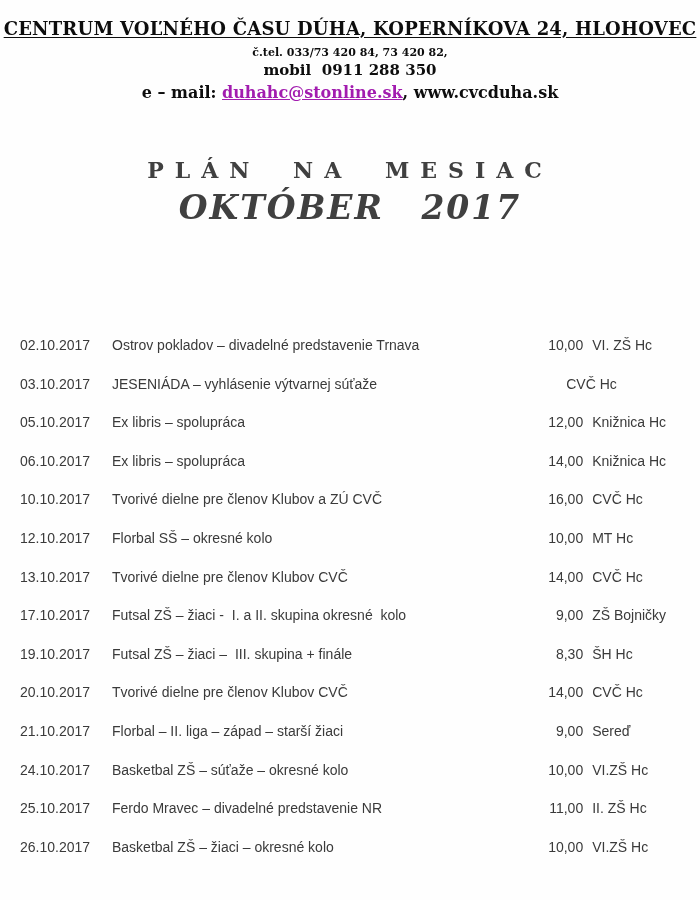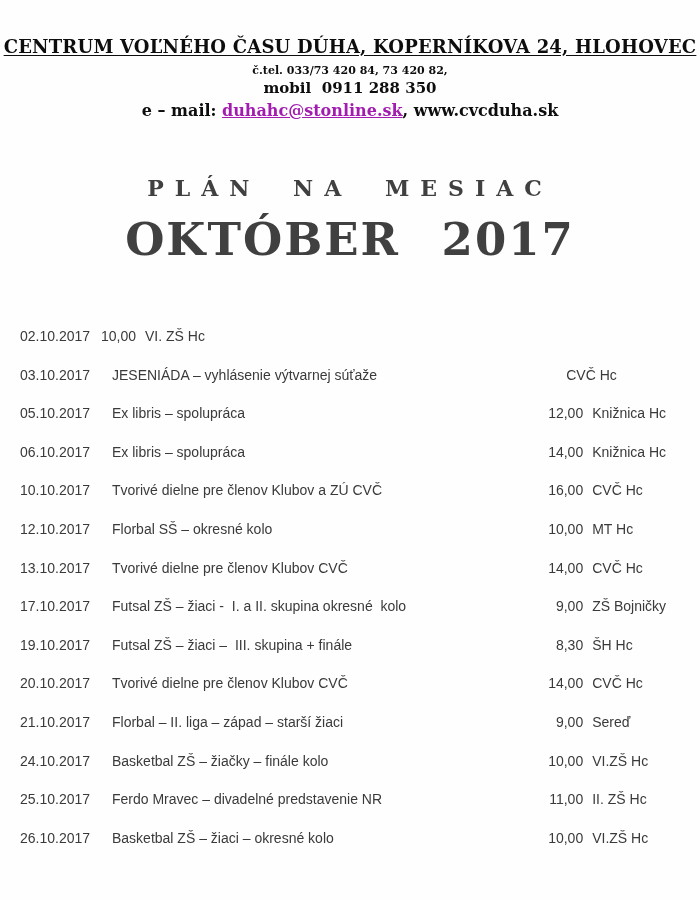--- a/index.html
+++ b/index.html
@@ -10,21 +10,21 @@
     overflow: hidden;
   }
   .page {
     position: relative;
     width: 700px;
     height: 900px;
     background: #fefefe;
     color: #111;
   }
   .doc-header {
-    padding-top: 36px;
+    padding-top: 18px;
     text-align: center;
     font-family: "DejaVu Serif", serif;
     font-weight: bold;
     color: #0d0d0d;
   }
   .org-line {
     font-size: 18px;
     letter-spacing: 0.2px;
     text-decoration: underline;
     text-underline-offset: 2px;
@@ -56,29 +56,30 @@
     color: #404040;
   }
   .title-1 {
     margin-top: 55px;
     font-size: 22px;
     letter-spacing: 11px;
     word-spacing: 14px;
     white-space: nowrap;
   }
   .title-2 {
-    margin-top: 12px;
-    font-size: 45px;
+    margin-top: 5px;
+    font-size: 33px;
     letter-spacing: 2px;
     word-spacing: 24px;
     white-space: nowrap;
+    font-style: italic;
   }
   .schedule {
     position: absolute;
-    top: 328px;
+    top: 337px;
     left: 0;
     width: 700px;
     font-size: 14px;
     color: #3a3a3a;
     line-height: 1.22;
   }
   .row {
     display: flex;
     align-items: flex-start;
     height: 38.6px;
@@ -103,20 +104,21 @@
 
   <div class="title-block">
     <div class="title-1">PLÁN NA MESIAC</div>
     <div class="title-2">OKTÓBER 2017</div>
   </div>
 
   <main class="schedule">
 
   <div class="row">
       <span class="date">02.10.2017</span>
+      <span class="desc">Ostrov pokladov – divadelné predstavenie Trnava</span>
       <span class="time">10,00</span>
       <span class="place">VI. ZŠ Hc</span>
     </div>
       <div class="row no-time">
       <span class="date">03.10.2017</span>
       <span class="desc">JESENIÁDA – vyhlásenie výtvarnej súťaže</span>
       <span class="time"></span>
       <span class="place">CVČ Hc</span>
     </div>
       <div class="row">
@@ -168,21 +170,21 @@
       <span class="place">CVČ Hc</span>
     </div>
       <div class="row">
       <span class="date">21.10.2017</span>
       <span class="desc">Florbal – II. liga – západ – starší žiaci</span>
       <span class="time">9,00</span>
       <span class="place">Sereď</span>
     </div>
       <div class="row">
       <span class="date">24.10.2017</span>
-      <span class="desc">Basketbal ZŠ – žiačky – finále kolo</span>
+      <span class="desc">Basketbal ZŠ – súťaže – okresné kolo</span>
       <span class="time">10,00</span>
       <span class="place">VI.ZŠ Hc</span>
     </div>
       <div class="row">
       <span class="date">25.10.2017</span>
       <span class="desc">Ferdo Mravec – divadelné predstavenie NR</span>
       <span class="time">11,00</span>
       <span class="place">II. ZŠ Hc</span>
     </div>
       <div class="row">

